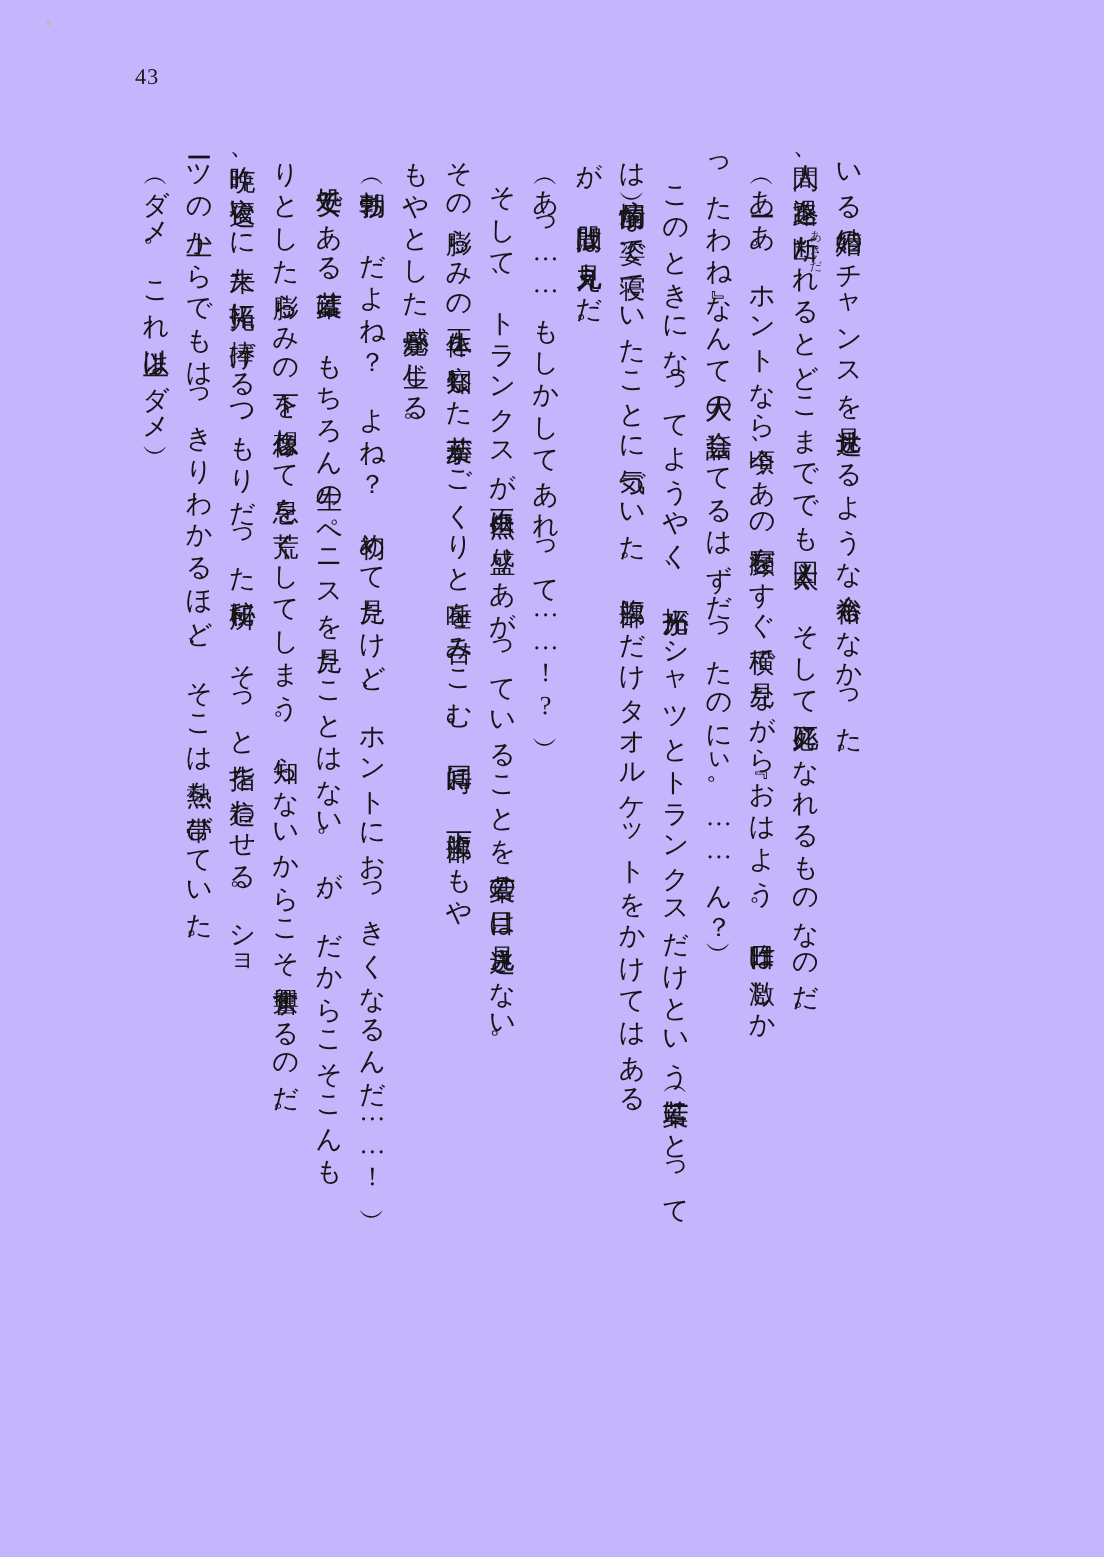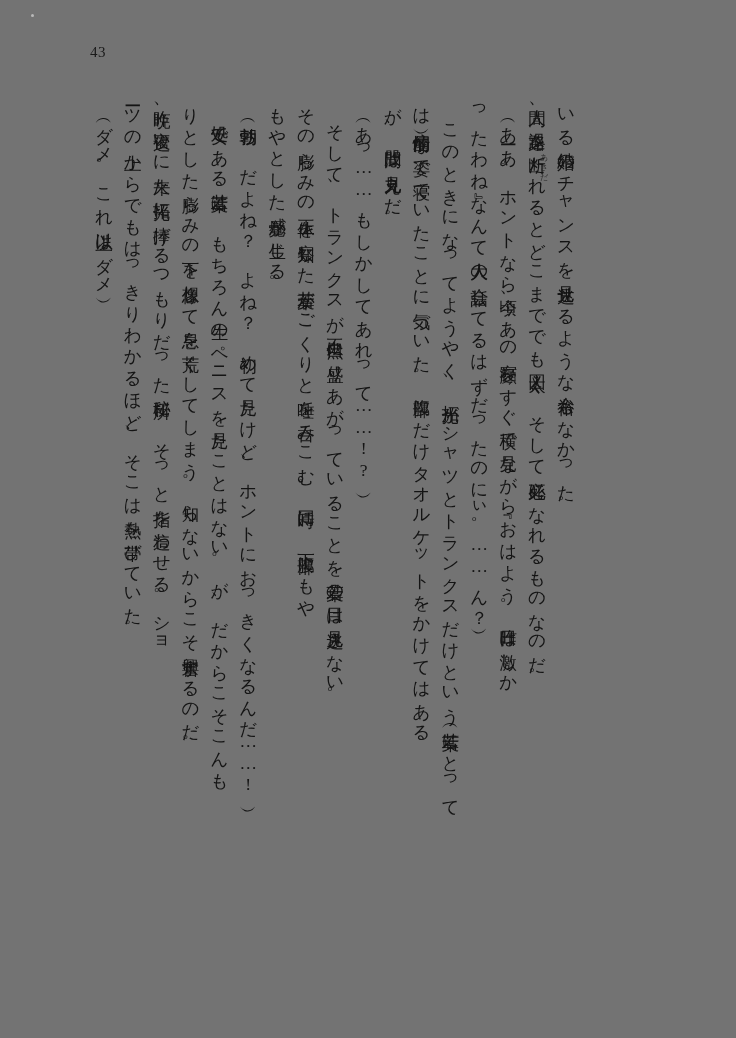--- a/index.html
+++ b/index.html
@@ -12,21 +12,21 @@
     height: 1038px;
     position: relative;
     font-family: "Liberation Serif", "DejaVu Serif", serif;
     color: #111111;
     overflow: hidden;
   }
 
   #page {
     position: absolute;
     inset: 0;
-    background: #737373;
+    background: #c4b5fd;
   }
 
   
   .speck {
     position: absolute;
     left: 31px;
     top: 14px;
     width: 3px;
     height: 3px;
     background: #b9b9b9;

